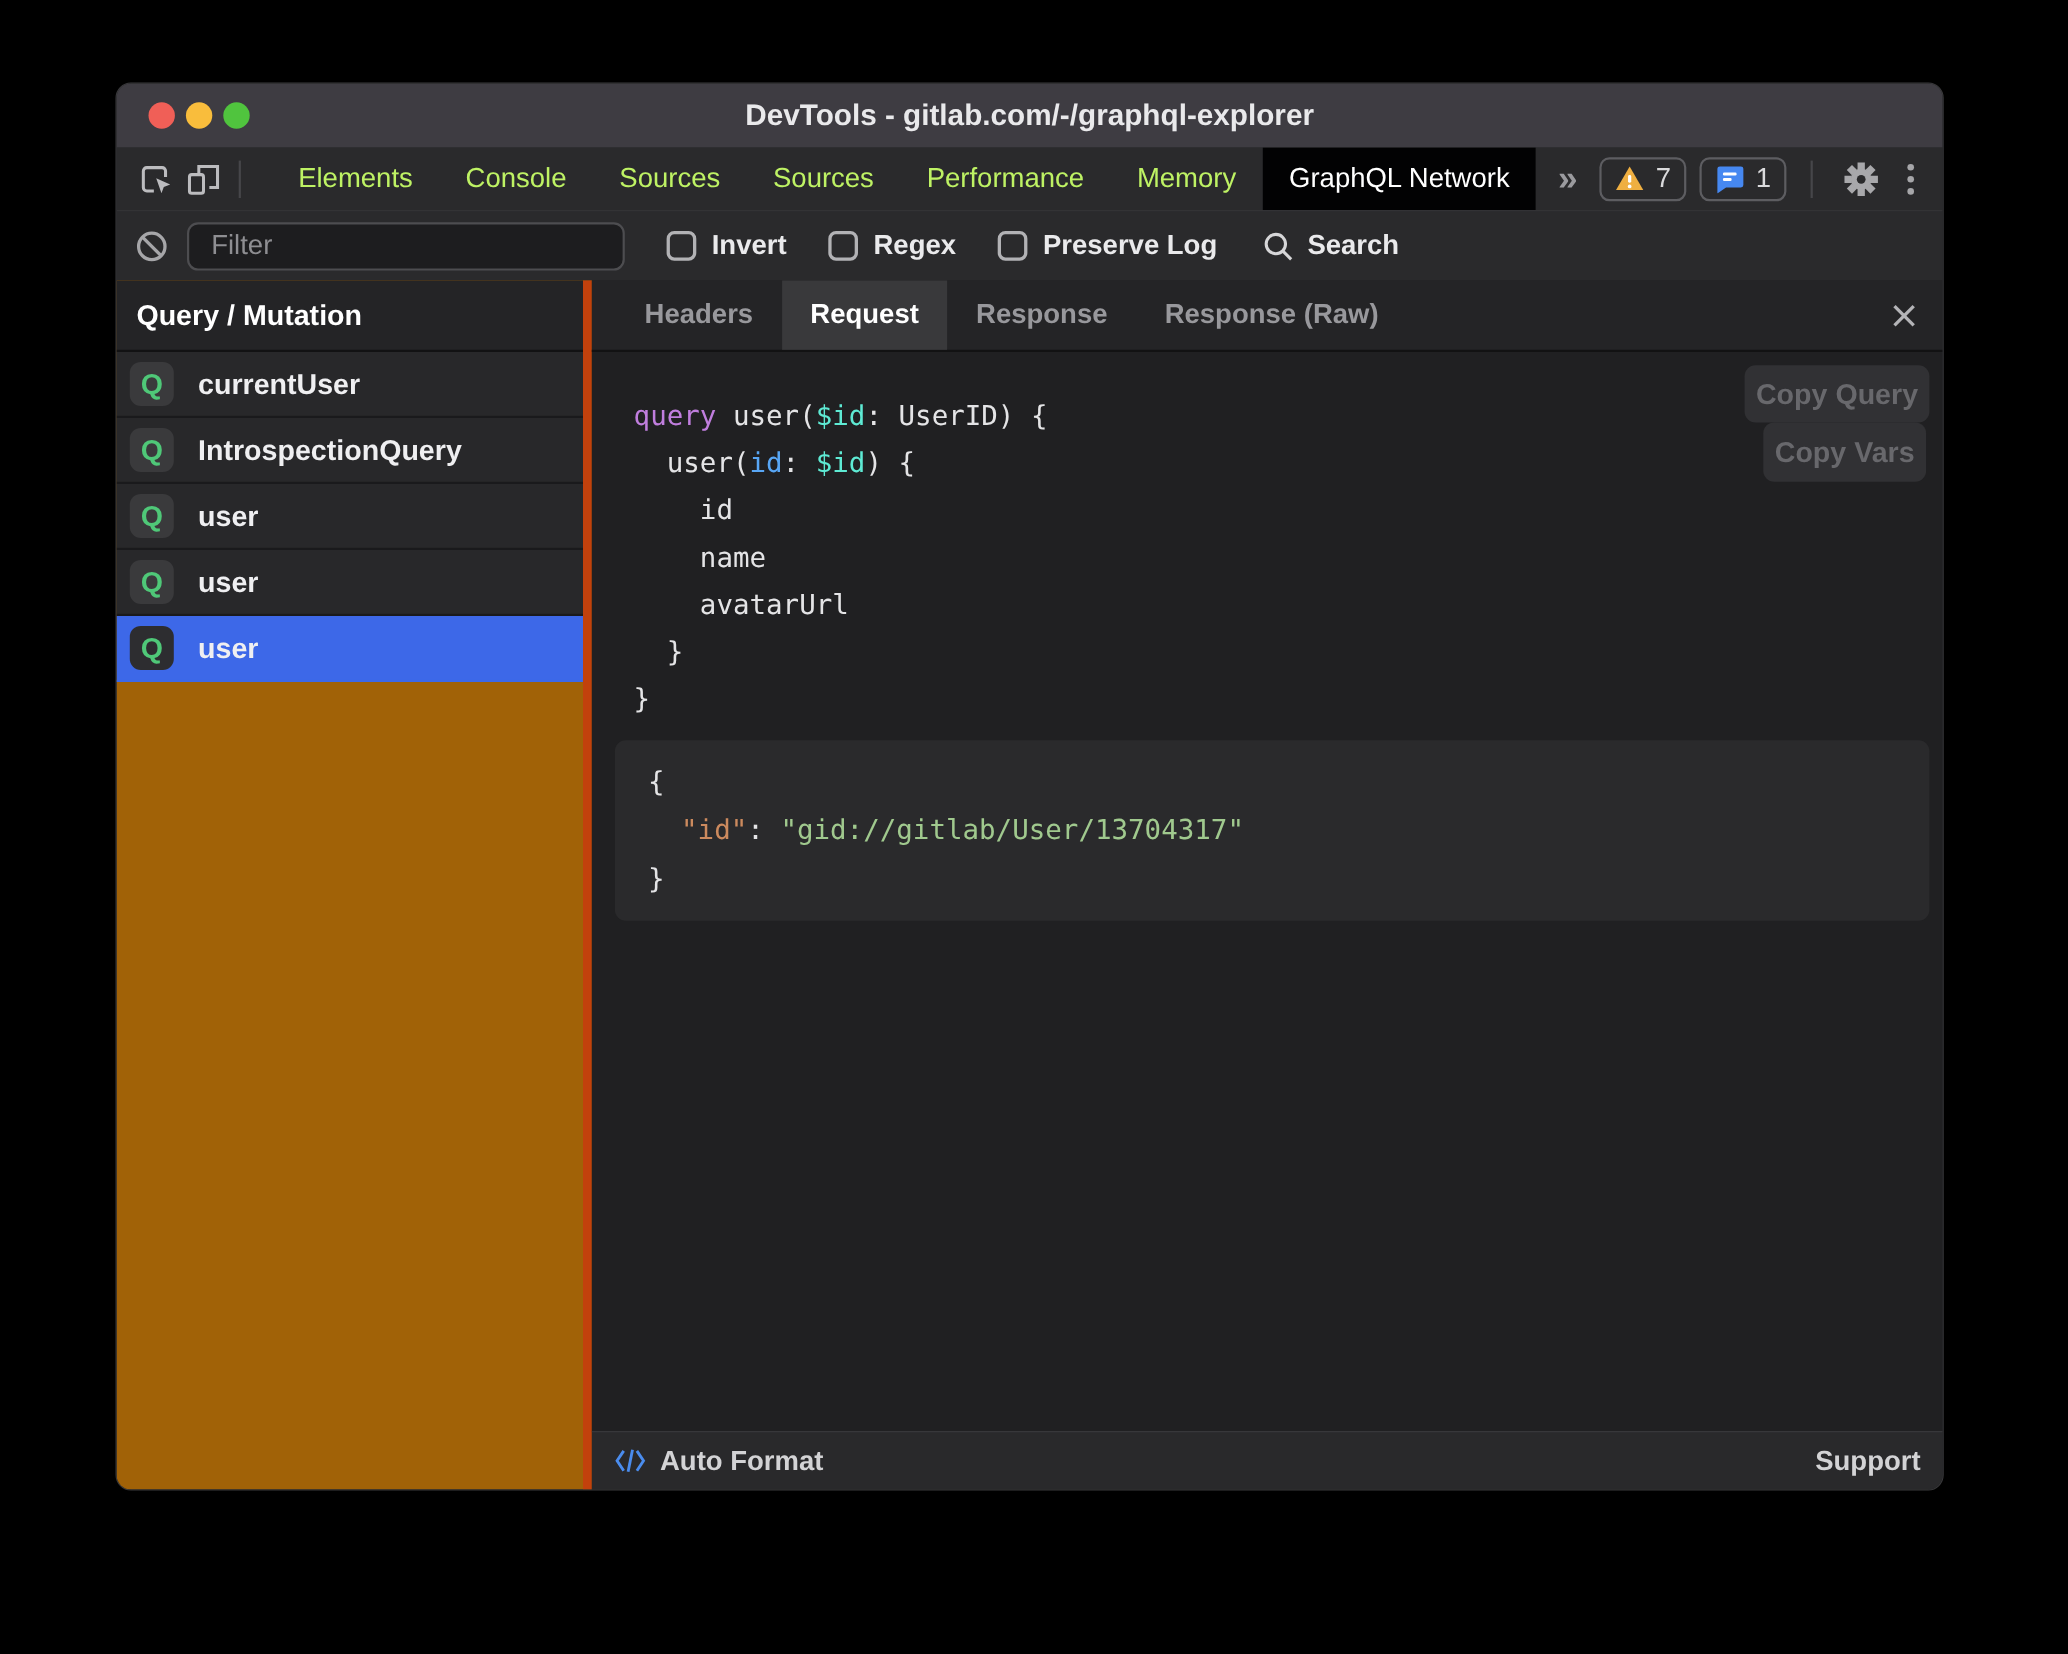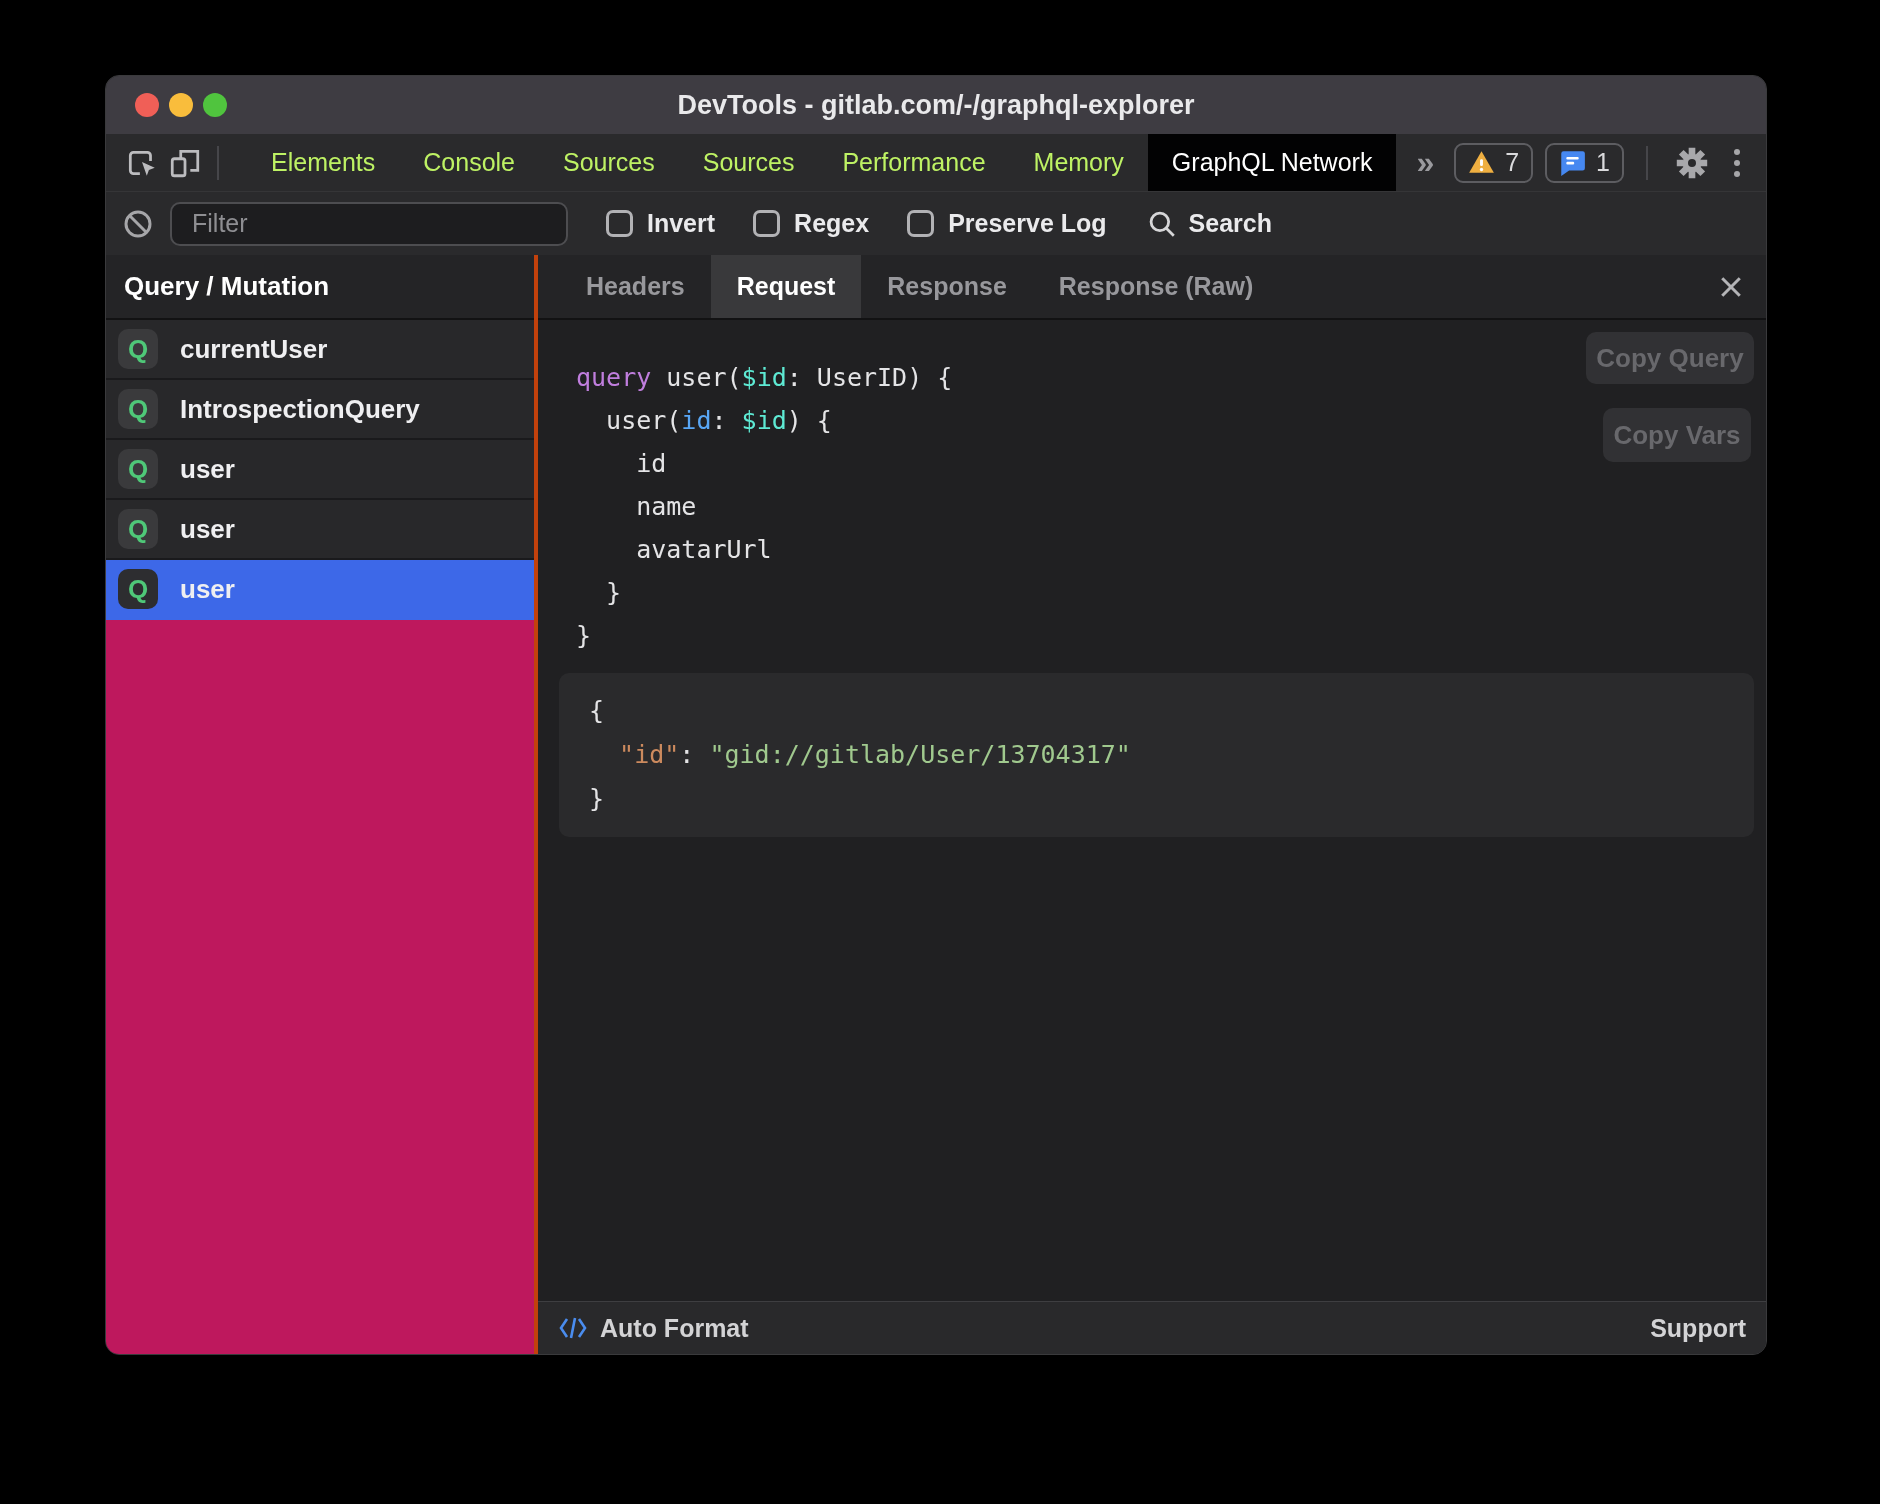--- a/index.html
+++ b/index.html
@@ -63,21 +63,21 @@
   .filter-input::placeholder { color:#8e8e92; }
   .check-group { display:flex; align-items:center; gap:14px; margin-left:38px; }
   .checkbox {
     width:27px; height:27px; border:3px solid #b2b2b5; border-radius:7px; background:transparent;
   }
   .check-label, .search-label { color:#eaeaec; font-size:25px; font-weight:700; white-space:nowrap; }
   .search-group { display:flex; align-items:center; gap:12px; margin-left:40px; }
   
   .body { flex:1; display:flex; min-height:0; }
   .sidebar {
-    width:432px; flex:0 0 432px; background:#be185d; border-right:4px solid #c2410c;
+    width:432px; flex:0 0 432px; background:#a16207; border-right:8px solid #c2410c;
     display:flex; flex-direction:column;
   }
   .sidebar-header {
     height:65px; flex:0 0 65px; background:#242426; border-bottom:2px solid #121213;
     display:flex; align-items:center; padding-left:18px;
     color:#ffffff; font-size:26px; font-weight:700;
   }
   .qlist { display:flex; flex-direction:column; }
   .qitem {
     height:60px; display:flex; align-items:center; gap:22px; padding-left:12px;
@@ -120,21 +120,21 @@
     padding:16px 30px; font-family:"DejaVu Sans Mono", monospace;
     font-size:25px; line-height:44px;
   }
   .copy-btn {
     position:absolute; background:#313134; border:none; border-radius:10px;
     color:#68686c; font-size:26px; font-weight:700;
     font-family:"Liberation Sans", sans-serif;
     display:flex; align-items:center; justify-content:center;
   }
   .copy-query { top:12px; right:12px; width:168px; height:52px; }
-  .copy-vars { top:88px; right:15px; width:148px; height:54px; }
+  .copy-vars { top:64px; right:15px; width:148px; height:54px; }
   
   .main-footer {
     height:53px; flex:0 0 53px; background:#29292b; border-top:1px solid #3e3e41;
     display:flex; align-items:center; padding:0 20px;
   }
   .autoformat { display:flex; align-items:center; gap:12px; }
   .footer-label { color:#d3d3d5; font-size:25px; font-weight:700; }
   .support { margin-left:auto; }
   svg { display:block; }
 </style>

